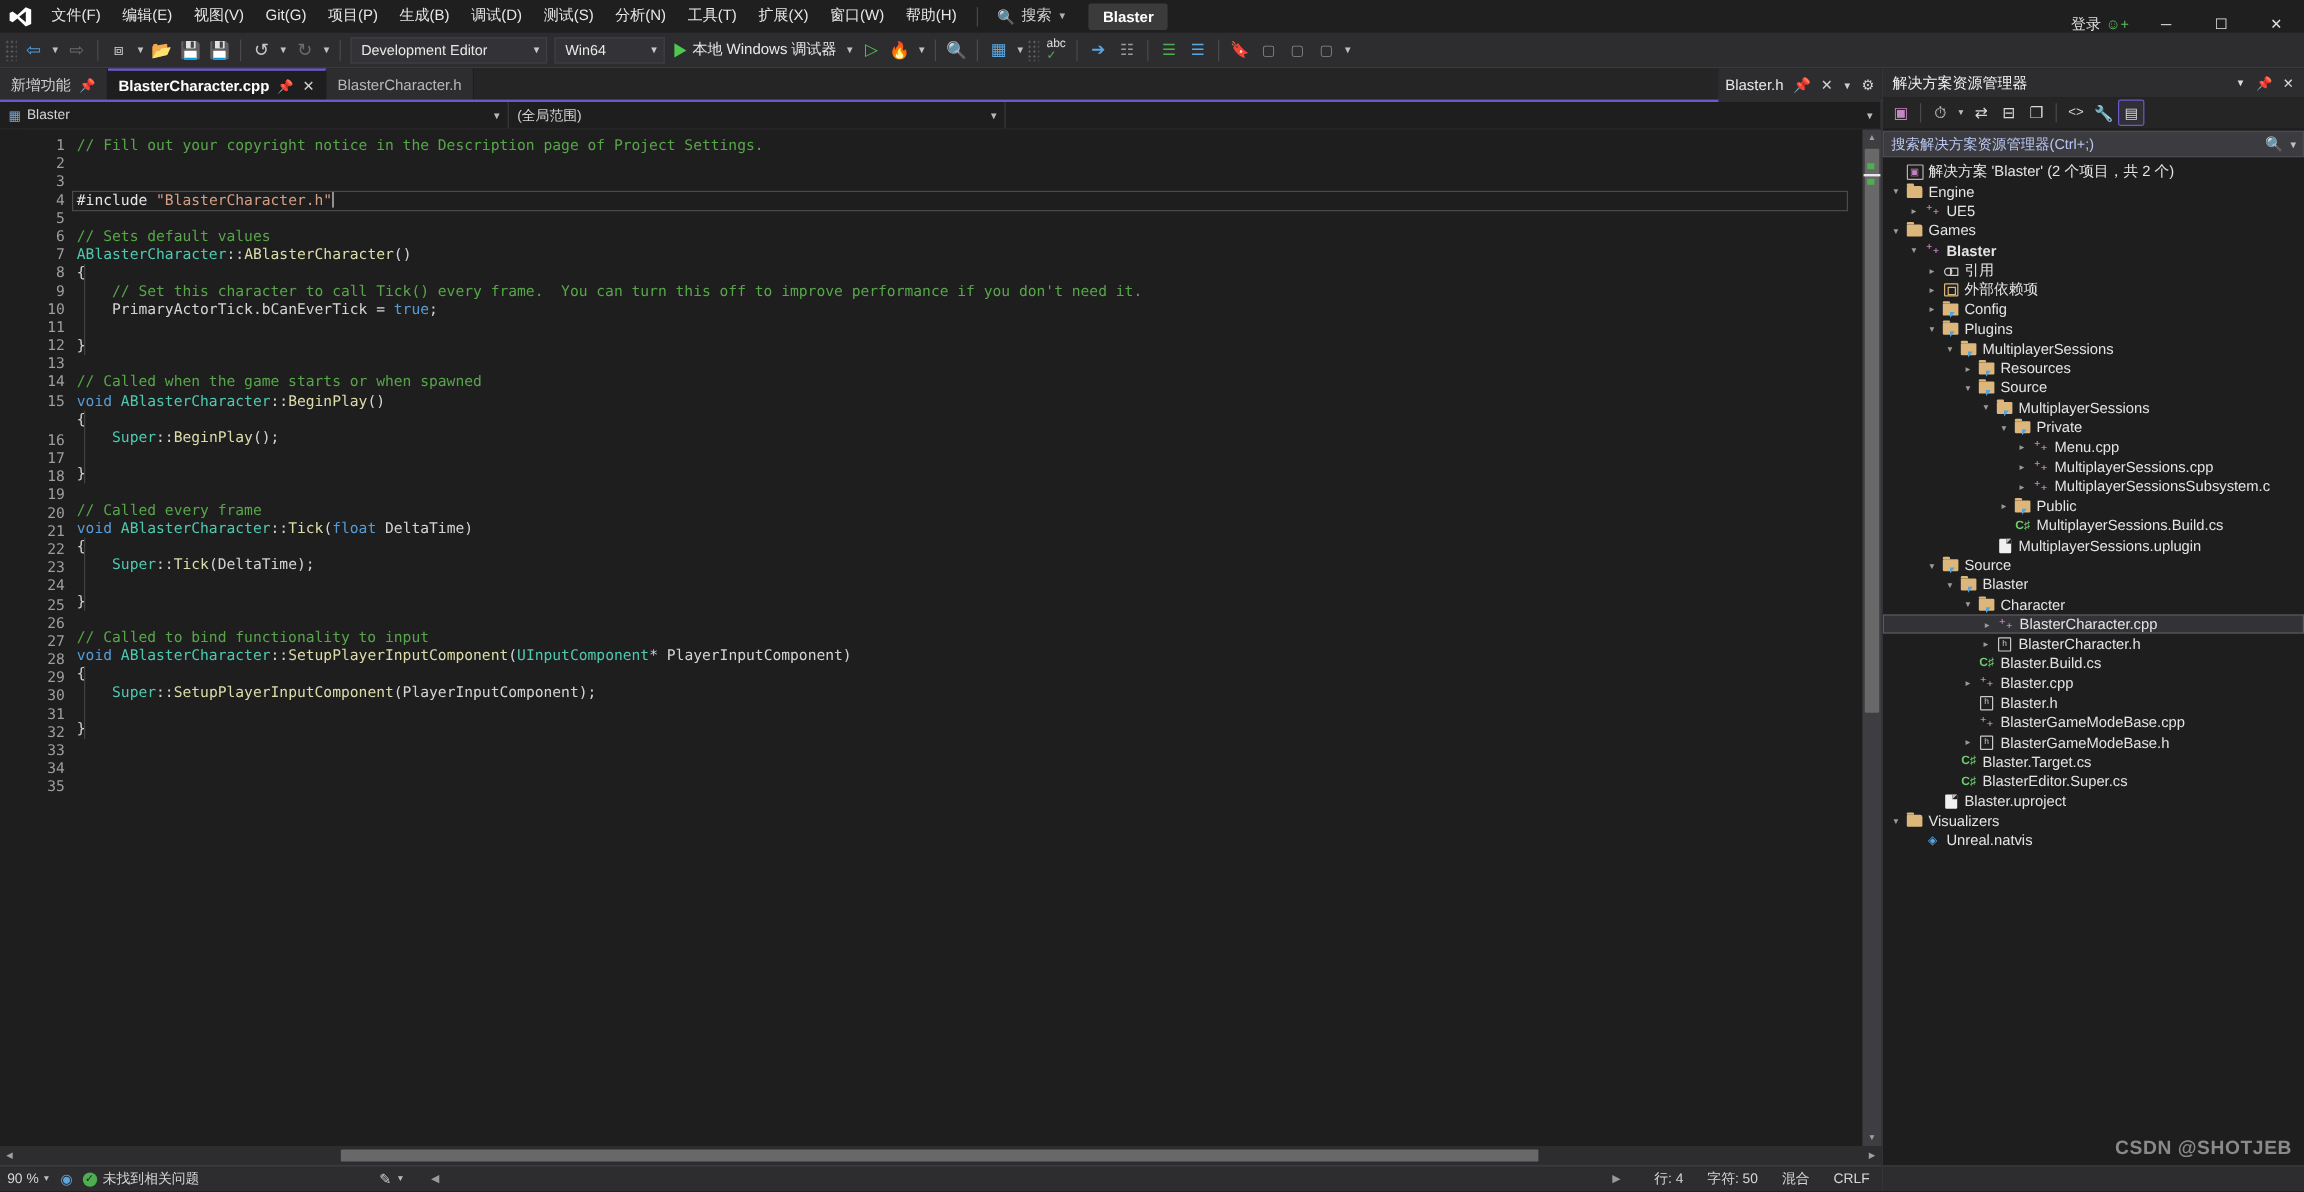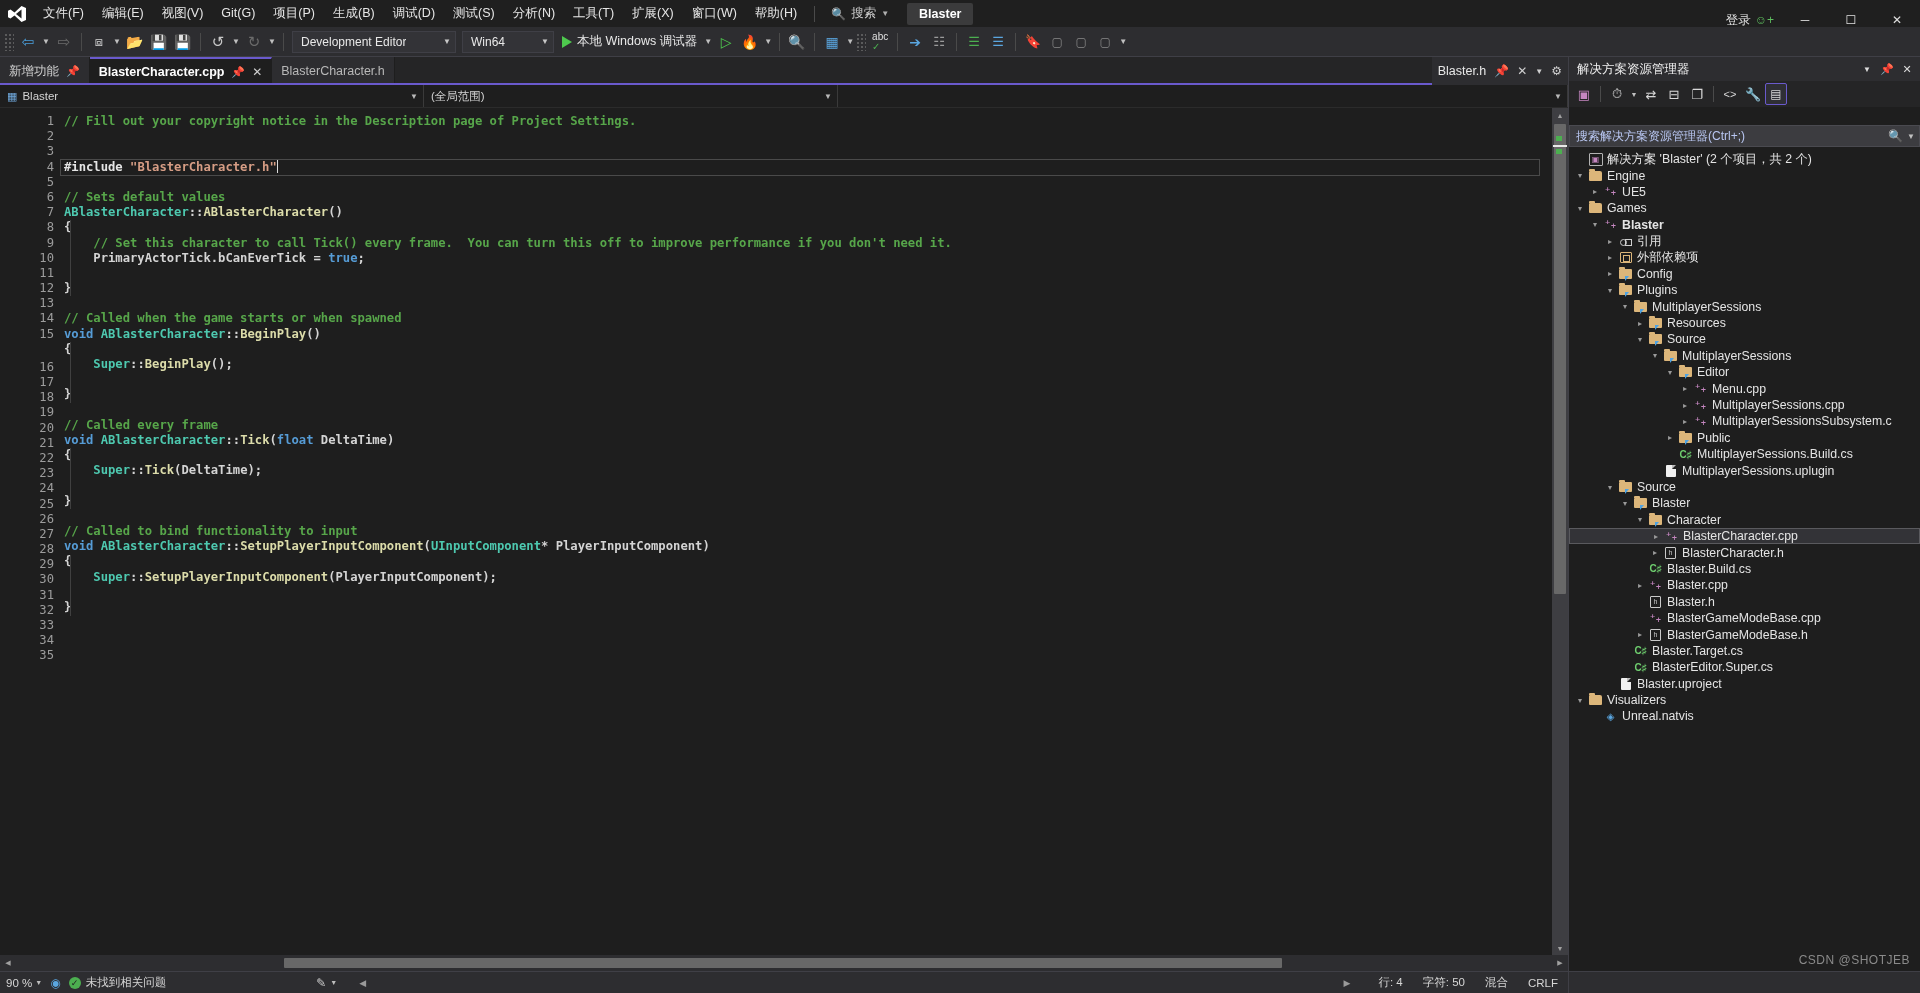--- a/index.html
+++ b/index.html
@@ -136,21 +136,21 @@
   .linenos {
     width: 40px; flex: 0 0 40px; text-align: right; padding-right: 6px;
     font-family: "DejaVu Sans Mono", "Liberation Mono", monospace; font-size: 12.2px;
     line-height: 15.2px; color: #9d9d9d; padding-top: 6px; user-select: none;
   }
   .codecol {
     flex: 1 1 auto; padding-top: 6px; position: relative; overflow: hidden;
     font-family: "DejaVu Sans Mono", "Liberation Mono", monospace;
     font-size: 12.2px; line-height: 15.2px; white-space: pre; color: #d4d4d4;
   }
-  .codeline { height: 15.2px; padding-left: 4px; position: relative; font-weight: bold; }
+  .codeline { height: 15.2px; padding-left: 4px; position: relative; }
   .indent-guide {
     position: absolute; top: 0; bottom: 0; width: 1px; background: #404040;
   }
   .cur-line-box {
     position: absolute; left: 0; right: 12px; height: 17px;
     border: 1px solid #4a4a4a; pointer-events: none;
   }
   .caret-bar { display:inline-block; width:1px; height:13px; background:#dcdcdc;
     vertical-align:-2px; }
 
@@ -216,21 +216,21 @@
   .se-tb {
     width: 22px; height: 22px; display:flex;align-items:center;justify-content:center;
     cursor: default; border-radius:2px;
   }
   .se-tb.sel { border: 1px solid #6a5acd; background: #2f2f35; }
   .se-tb-sep { width:1px;height:16px;background:#4a4a4a;margin:0 4px; }
   .se-tb-arr { width:10px;height:22px;display:flex;align-items:center;justify-content:center;
     font-size:7px;color:#c0c0c0; }
 
   .se-search {
-    height: 22px; margin: 18px 0 2px 0; background: #3c3c40; border: 1px solid #4a4a50;
+    height: 22px; margin: 2px 0 2px 0; background: #3c3c40; border: 1px solid #4a4a50;
     display: flex; align-items: center; padding: 0 4px 0 6px; flex: 0 0 22px;
   }
   .se-search input {
     flex: 1 1 auto; background: transparent; border: none; outline: none;
     color: #c8d4ff; font-size: 12px; font-family: inherit;
   }
   .se-search input::placeholder { color: #b9c7f2; }
   .se-search .mg { color:#d8d8d8; font-size: 12px; }
   .se-search .ar { color:#c0c0c0; font-size: 8px; margin-left:4px; }
 
@@ -274,22 +274,23 @@
   .ic-extdep:after{content:'';position:absolute;left:2px;top:2px;width:5px;height:5px;border:1px solid #dcb67a;}
   .ic-natvis { width:12px;height:12px; color:#5aa6e0; font-size:10px; display:flex;align-items:center;justify-content:center;}
 
   
   .se-bottom-tabs {
     height: 22px; background: #2d2d30; display:flex; align-items:center; gap:10px;
     padding: 0 8px; font-size: 11.5px; color: #c8c8c8; flex: 0 0 22px;
     border-top: 1px solid #3f3f46;
   }
   .watermark {
-    position: absolute; right: 10px; bottom: 26px; font-size: 12px; color: #8a8a8a;
+    position: absolute; right: 10px; bottom: 26px; font-size: 16px; color: #8a8a8a;
     letter-spacing: .5px;
+    font-weight: bold;
   }
 </style>
 </head>
 <body>
 
 <div class="menubar">
   <div class="vs-logo">
     <svg width="20" height="18" viewBox="0 0 20 18">
       <path d="M14.5 1 L19 3 L19 15 L14.5 17 L7.5 10.5 L3.5 13.5 L1 12.2 L1 5.8 L3.5 4.5 L7.5 7.5 Z" fill="#ffffff"></path>
       <path d="M14.5 4.5 L14.5 13.5 L9 9 Z" fill="#1f1f1f"></path>
@@ -703,21 +704,21 @@
           <span class="tico">
             <span class="ic-folder-filter"></span>
           </span>
           <span class="tlabel">MultiplayerSessions</span>
         </div>
         <div class="tnode" style="padding-left: 94px;">
           <span class="twist">▾</span>
           <span class="tico">
             <span class="ic-folder-filter"></span>
           </span>
-          <span class="tlabel">Editor</span>
+          <span class="tlabel">Private</span>
         </div>
         <div class="tnode" style="padding-left: 109px;">
           <span class="twist">▸</span>
           <span class="tico">
             <span class="ic-cpp">⁺₊</span>
           </span>
           <span class="tlabel">Menu.cpp</span>
         </div>
         <div class="tnode" style="padding-left: 109px;">
           <span class="twist">▸</span>

